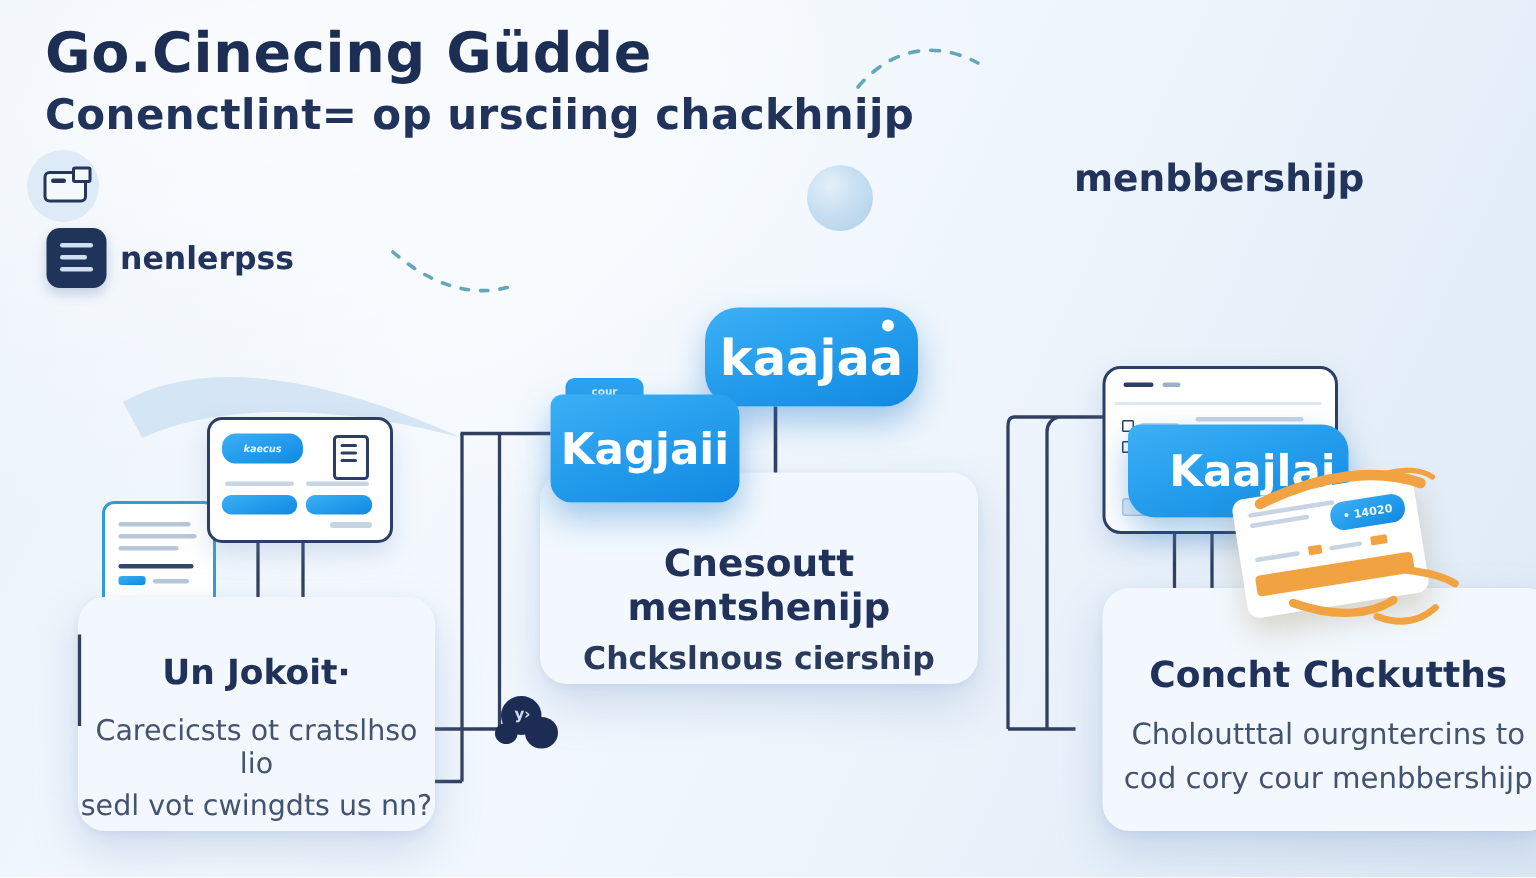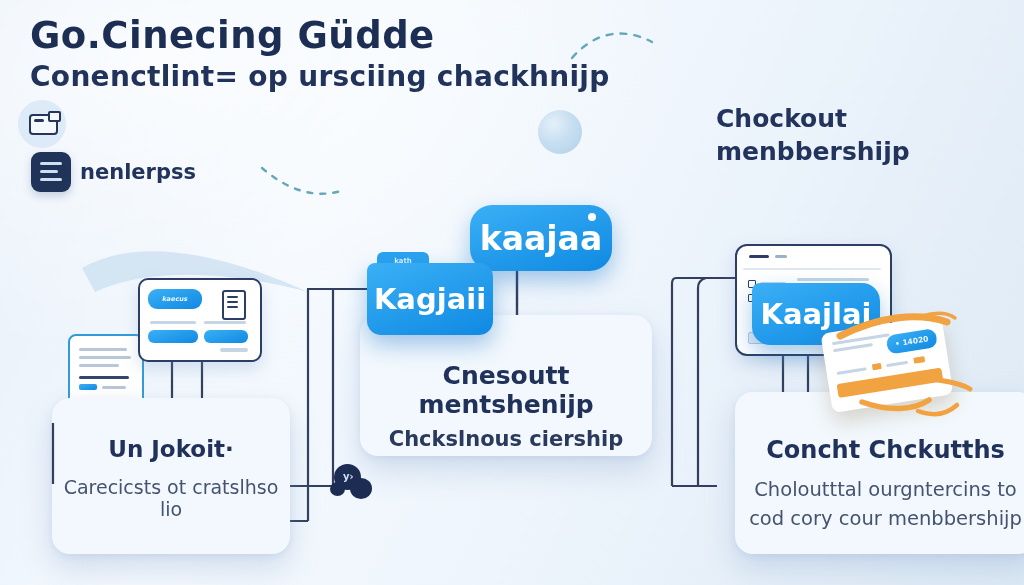--- a/index.html
+++ b/index.html
@@ -96,32 +96,31 @@
     <span class="card-glyph"></span>
   </div>
   <div class="abs sq-icon">
     <i style="top:10px;width:22px;"></i>
     <i style="top:18px;width:18px;"></i>
     <i style="top:26px;width:22px;"></i>
   </div>
   <div class="abs chk2-text">nenlerpss</div>
 
   <div class="abs right-head">
-    <div>Chockout</div>
     <div>menbbershijp</div>
   </div>
 
   <div class="abs sphere"></div>
 
   <div class="abs blue-label" style="left:470px;top:205px;width:142px;height:66px;font-size:33px;border-radius:22px;">
     <span>kaajaa</span>
     <span class="bubble-dot" style="right:16px;top:8px;"></span>
   </div>
 
-  <div class="abs folder-tab">kath</div>
+  <div class="abs folder-tab">cour</div>
   <div class="abs blue-label folder-body" style="font-size:29px;">
     <span>Kagjaii</span>
   </div>
 
   <div class="abs node-card" style="left:360px;top:315px;width:292px;height:141px;">
     <div class="node-title" style="margin-top:46px;font-size:25px;">Cnesoutt mentshenijp</div>
     <div class="node-body" style="margin-top:8px;font-size:21px;font-weight:600;color:#2a3a5c;">Chckslnous ciership</div>
   </div>
 
   <div class="abs mini-card">
@@ -145,36 +144,37 @@
     <i class="ln" style="left:9px;top:40px;width:50px;height:3px;background:#33456a;"></i>
     <span class="pill-blue" style="left:9px;top:48px;width:18px;height:6px;border-radius:2px;"></span>
     <i class="ln" style="left:32px;top:50px;width:24px;height:2.5px;background:#b9c7d8;"></i>
     <i class="ln" style="left:9px;top:62px;width:52px;height:2.5px;background:#b9c7d8;"></i>
     <i class="ln" style="left:9px;top:70px;width:44px;height:2.5px;background:#b9c7d8;"></i>
   </div>
 
   <div class="abs node-card" style="left:52px;top:398px;width:238px;height:156px;">
     <div class="node-title" style="margin-top:38px;font-size:23px;">Un Jokoit·</div>
     <div class="node-body" style="margin-top:14px;font-size:19px;">Carecicsts ot cratslhso lio</div>
+    <div class="node-body" style="margin-top:6px;font-size:19px;">sedl vot cwingdts us nn?</div>
   </div>
 
   <div class="abs browser">
     <i class="ln" style="left:12px;top:9px;width:20px;height:3px;background:#2c3e66;"></i>
     <i class="ln" style="left:38px;top:9px;width:12px;height:3px;background:#9db1c6;"></i>
     <i class="ln" style="left:6px;top:22px;width:138px;height:2px;background:#dfe8f2;"></i>
     <i class="ln" style="left:60px;top:32px;width:72px;height:2.5px;"></i>
     <i class="ln" style="left:60px;top:40px;width:50px;height:2.5px;"></i>
     <span style="position:absolute;left:11px;top:34px;width:6px;height:6px;border:1.5px solid #2c3e66;border-radius:1px;"></span>
     <i class="ln" style="left:23px;top:36px;width:26px;height:2.5px;"></i>
     <span style="position:absolute;left:11px;top:48px;width:6px;height:6px;border:1.5px solid #2c3e66;border-radius:1px;"></span>
     <i class="ln" style="left:23px;top:50px;width:20px;height:2.5px;"></i>
     <i class="ln" style="left:11px;top:86px;width:18px;height:10px;background:#e4edf6;border:1px solid #b9c7d8;"></i>
   </div>
 
-  <div class="abs blue-label" style="left:752px;top:283px;width:128px;height:62px;font-size:29px;border-radius:8px 18px 18px 18px;">
+  <div class="abs blue-label" style="left:752px;top:283px;width:128px;height:62px;font-size:29px;border-radius:8px 18px 18px 18px;padding-left:19px;">
     <span>Kaajlai</span>
   </div>
 
   <div class="abs node-card" style="left:717px;top:392px;width:301px;height:162px;margin-left:18px;">
     <div class="node-title" style="margin-top:44px;font-size:24px;">Concht Chckutths</div>
     <div class="node-body" style="margin-top:14px;font-size:19.5px;">Choloutttal ourgntercins to</div>
     <div class="node-body" style="margin-top:6px;font-size:19.5px;">cod cory cour menbbershijp</div>
   </div>
 
   <div class="abs price-card">

